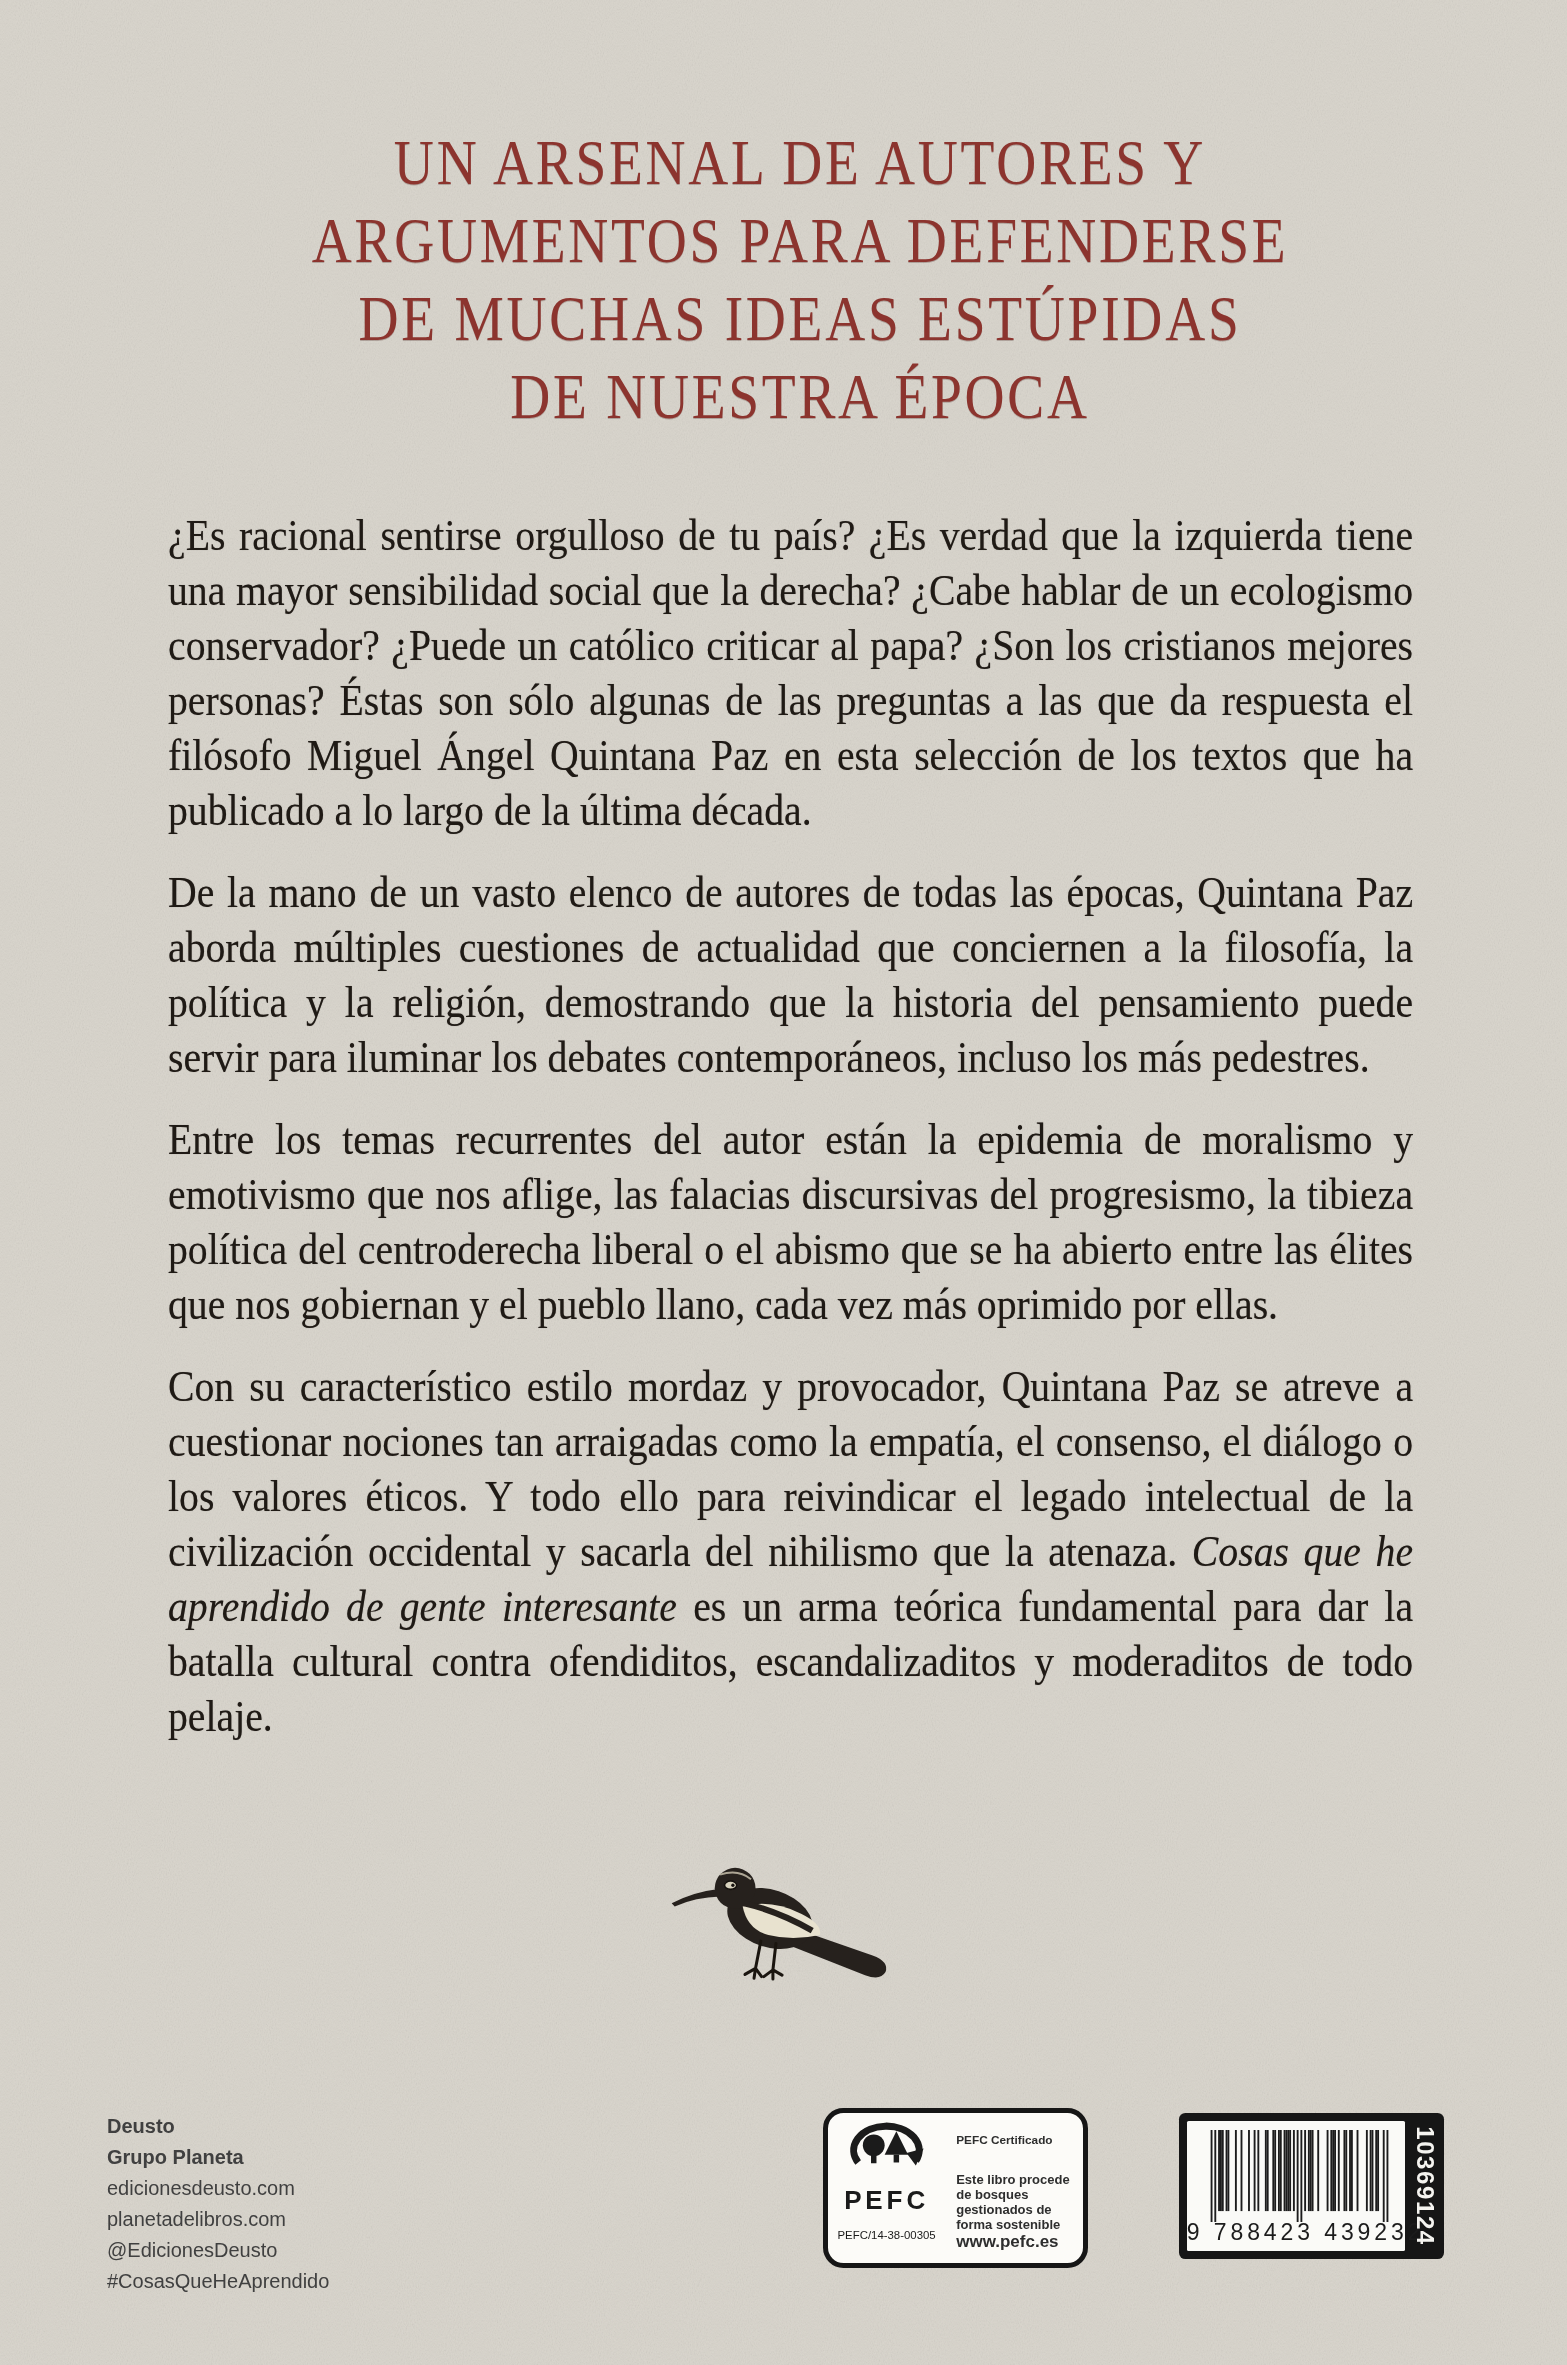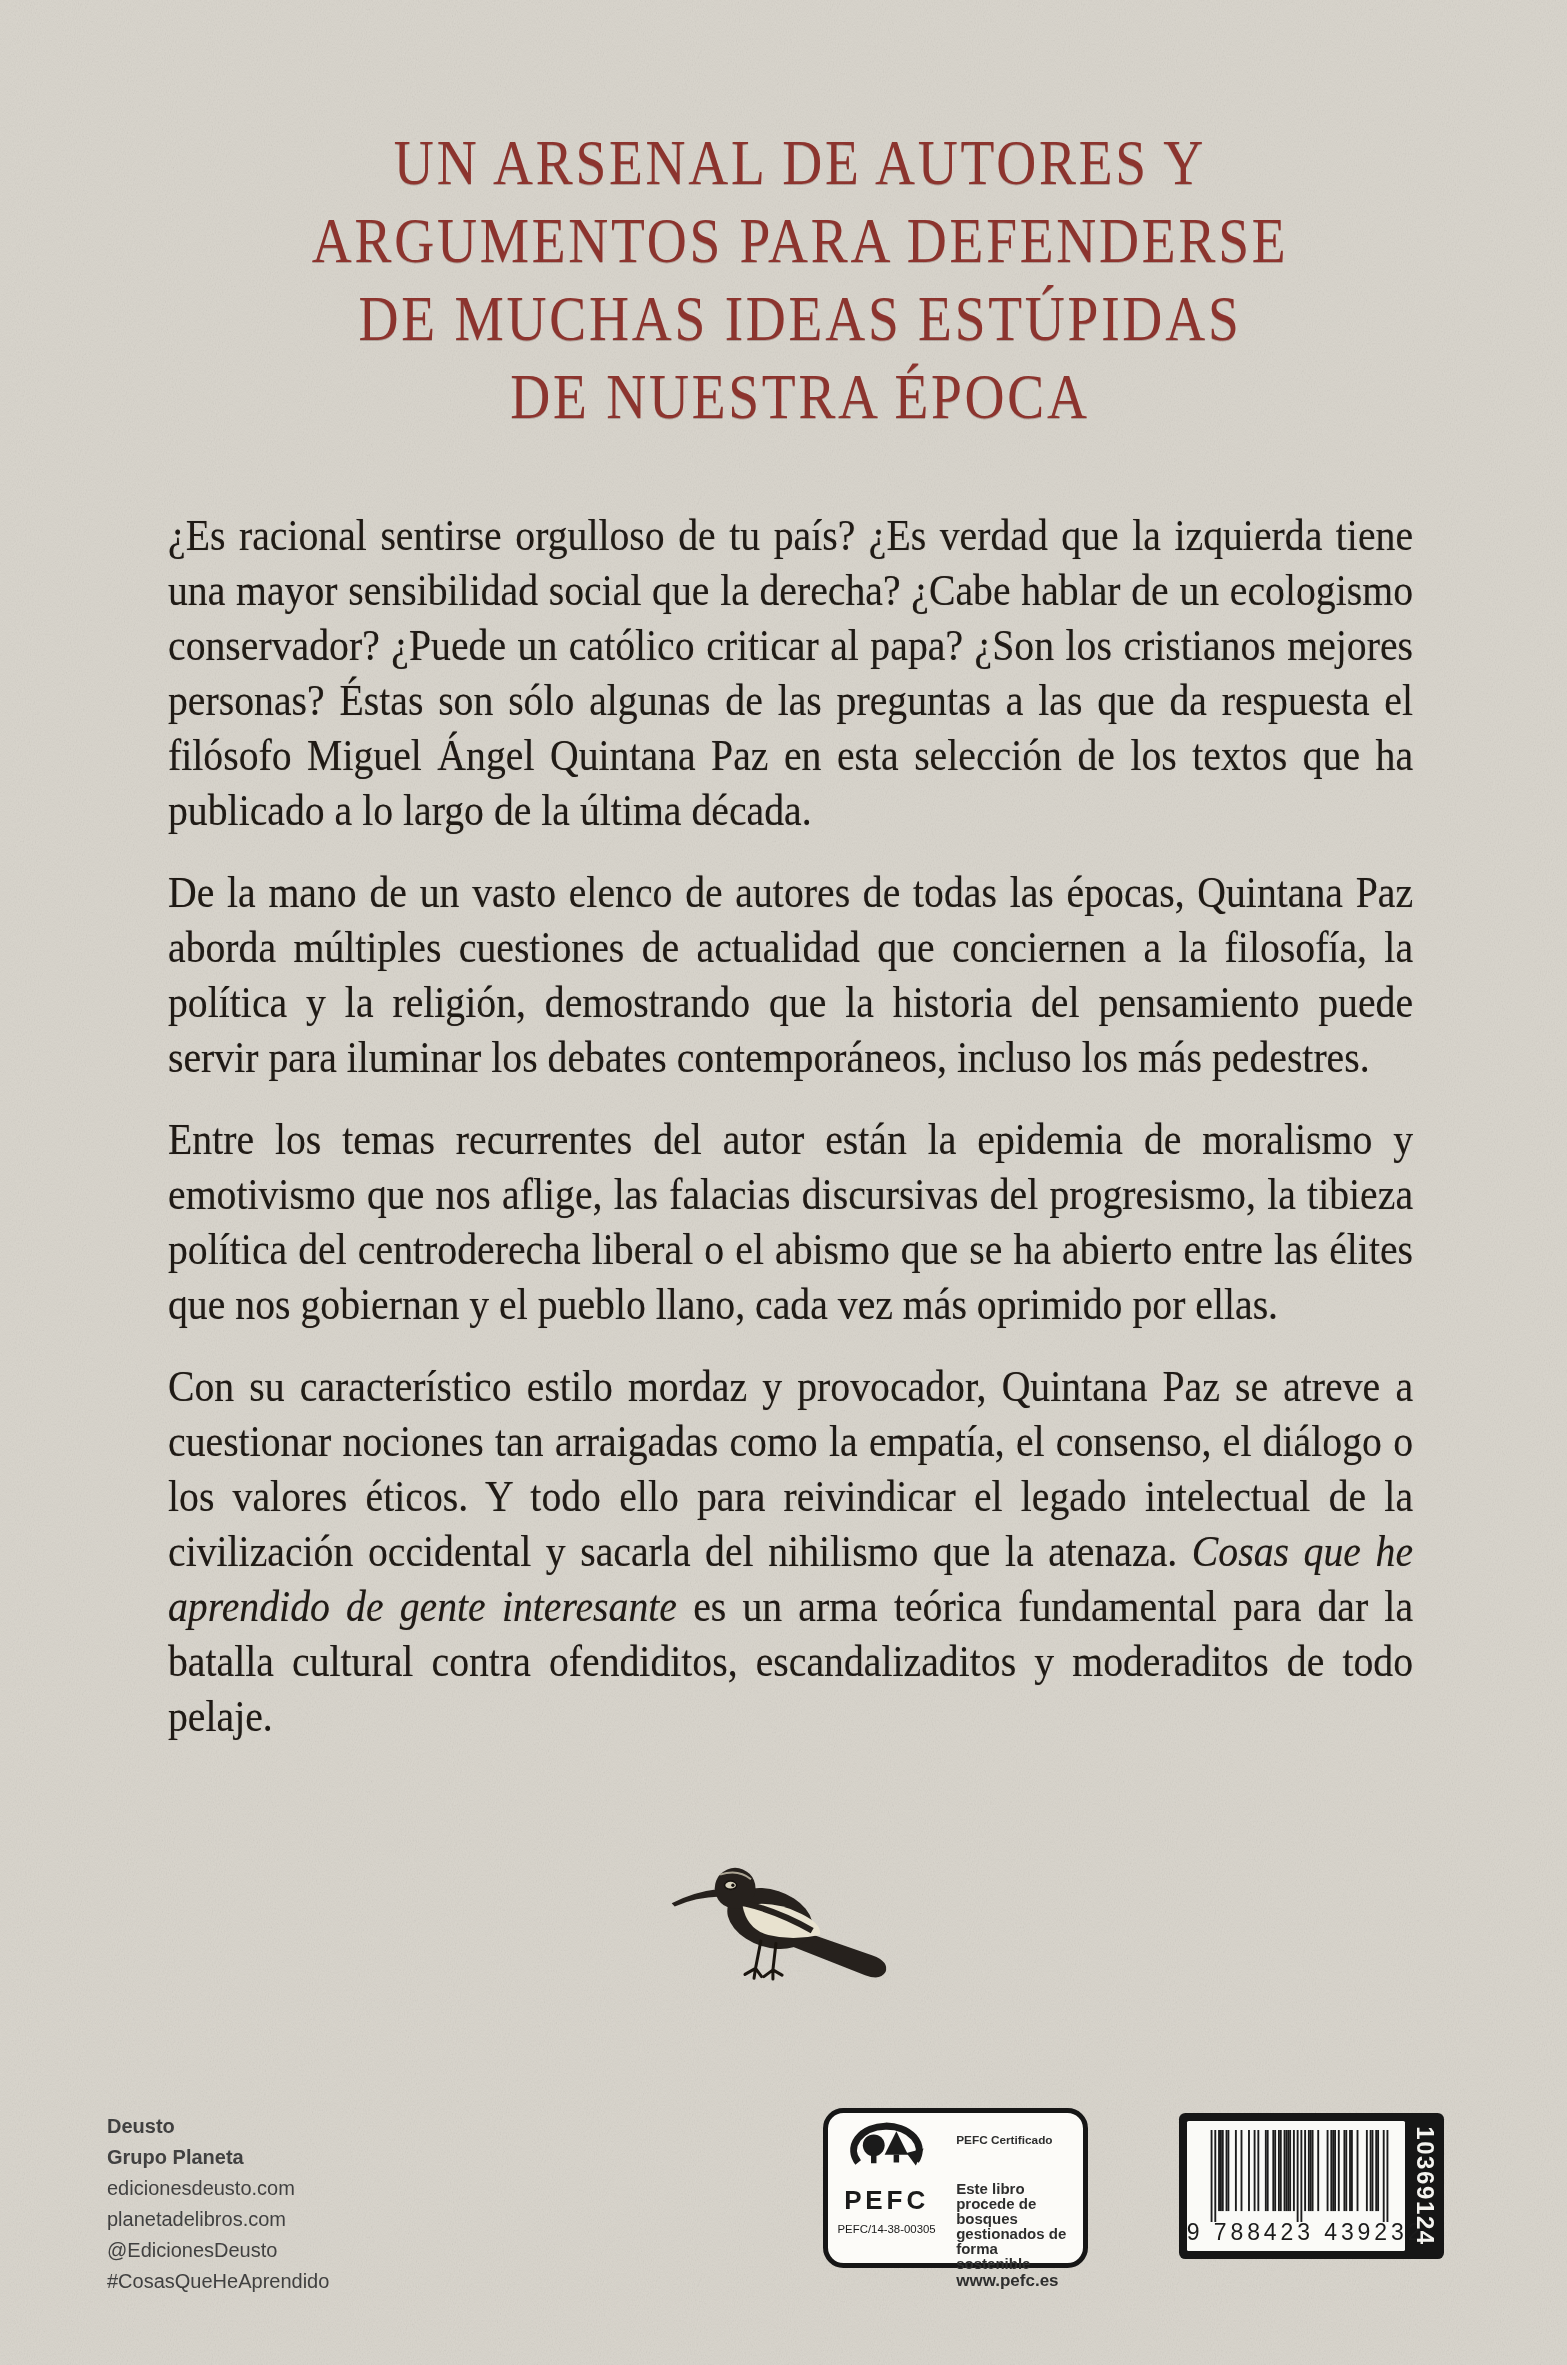--- a/index.html
+++ b/index.html
@@ -51,27 +51,27 @@
     font-family: "Liberation Sans", sans-serif; color: #2e2e2e;
   }
   .pefc-left {
     width: 127px; display: flex; flex-direction: column; align-items: center;
     padding-top: 4px; box-sizing: border-box;
   }
   .pefc-wordmark {
     font-weight: 700; font-size: 26px; letter-spacing: 3.9px; color: #1b1b1b;
     margin-top: 1.6px;
   }
-  .pefc-license { font-size: 11.4px; margin-top: 7px; color: #1b1b1b; }
+  .pefc-license { font-size: 11.4px; margin-top: 13px; color: #1b1b1b; }
   .pefc-right {
     flex: 1; display: flex; flex-direction: column;
     padding: 20.4px 7.8px 15.7px 11px; box-sizing: border-box; font-weight: bold;
   }
   .pefc-certified { font-size: 11.8px; }
-  .pefc-claim { font-size: 15px; line-height: 15px; margin-top: 34px; width: 119px; }
+  .pefc-claim { font-size: 13px; line-height: 15px; margin-top: 25px; width: 119px; }
   .pefc-url { font-size: 17px; margin-top: auto; }
   .barcode-box {
     position: absolute; left: 1179px; top: 2113px; width: 265px; height: 146px; z-index: 2;
     background: #161616; border-radius: 6.3px;
   }
   .barcode-panel {
     position: absolute; left: 7.8px; top: 7.8px; width: 218px; height: 130px;
     background: #fafaf7; border-radius: 1.6px;
   }
   .barcode-bars { position: absolute; left: 23.5px; top: 9.4px; fill: #1c1c1c; }

